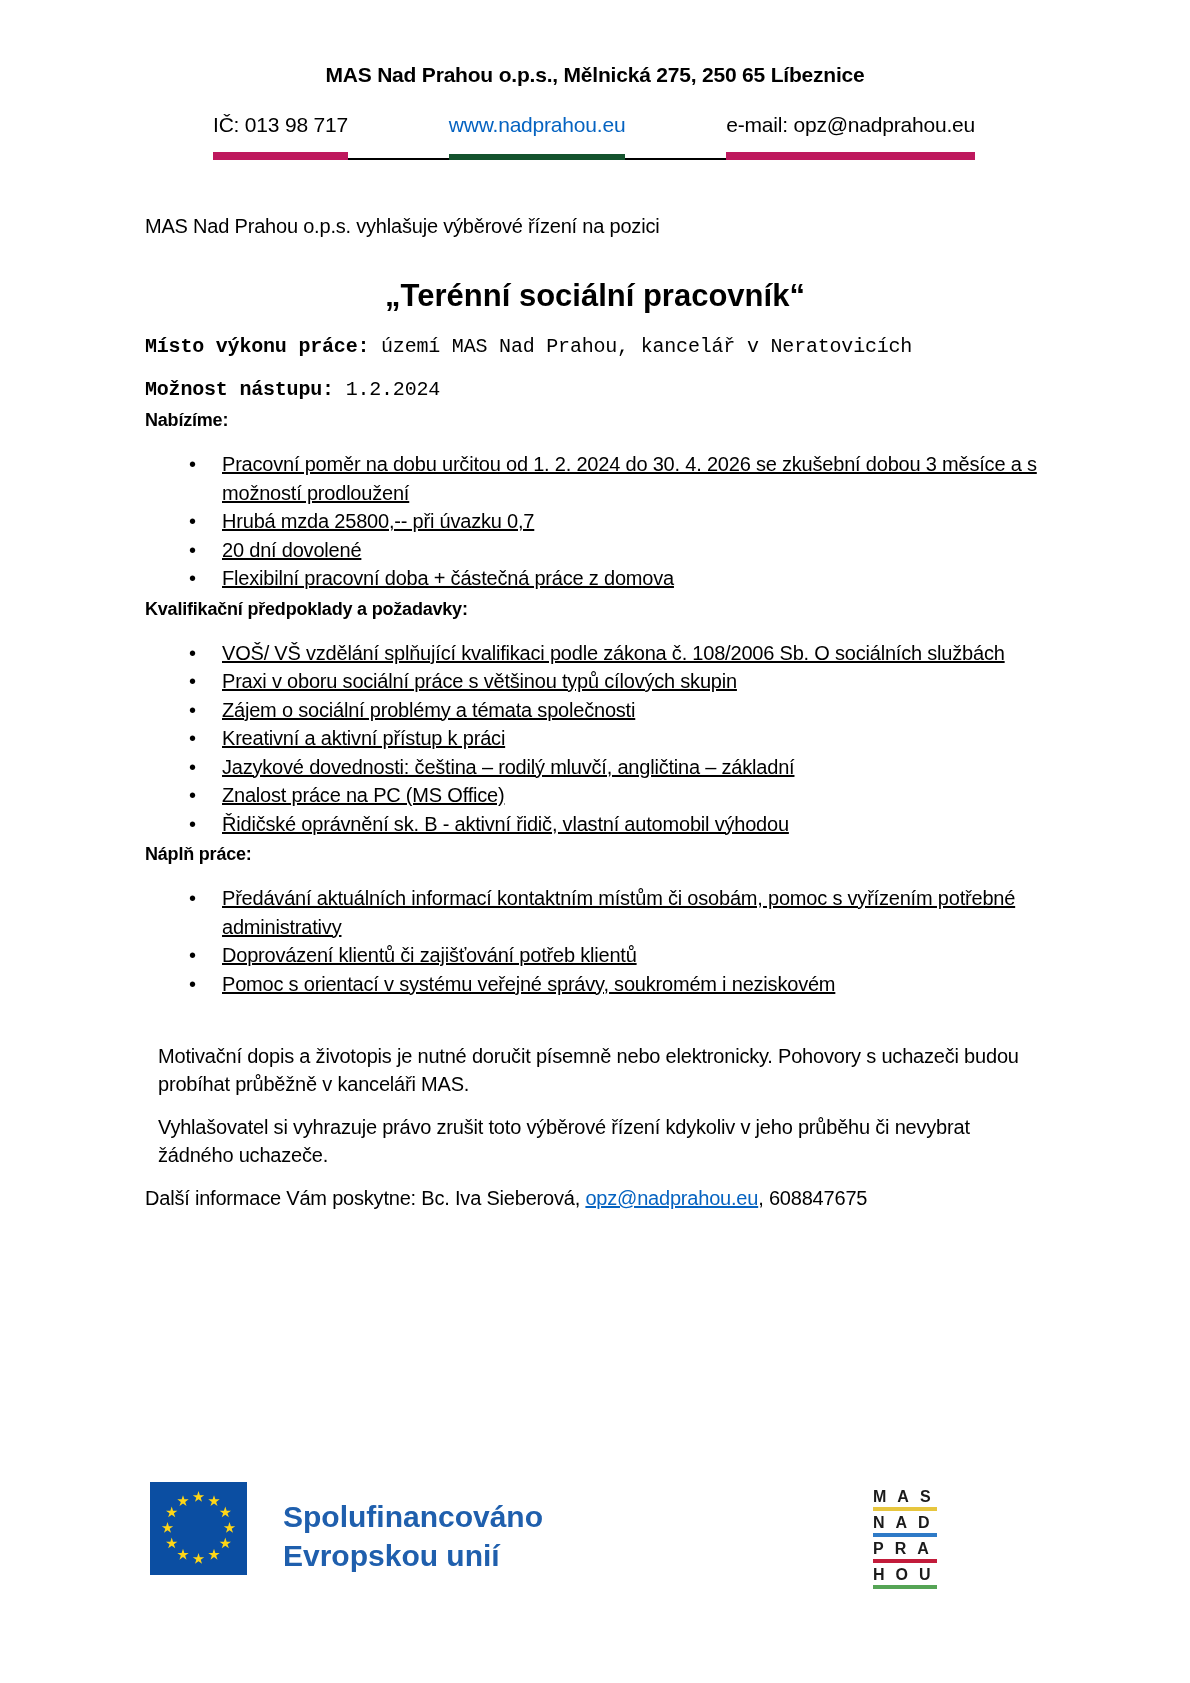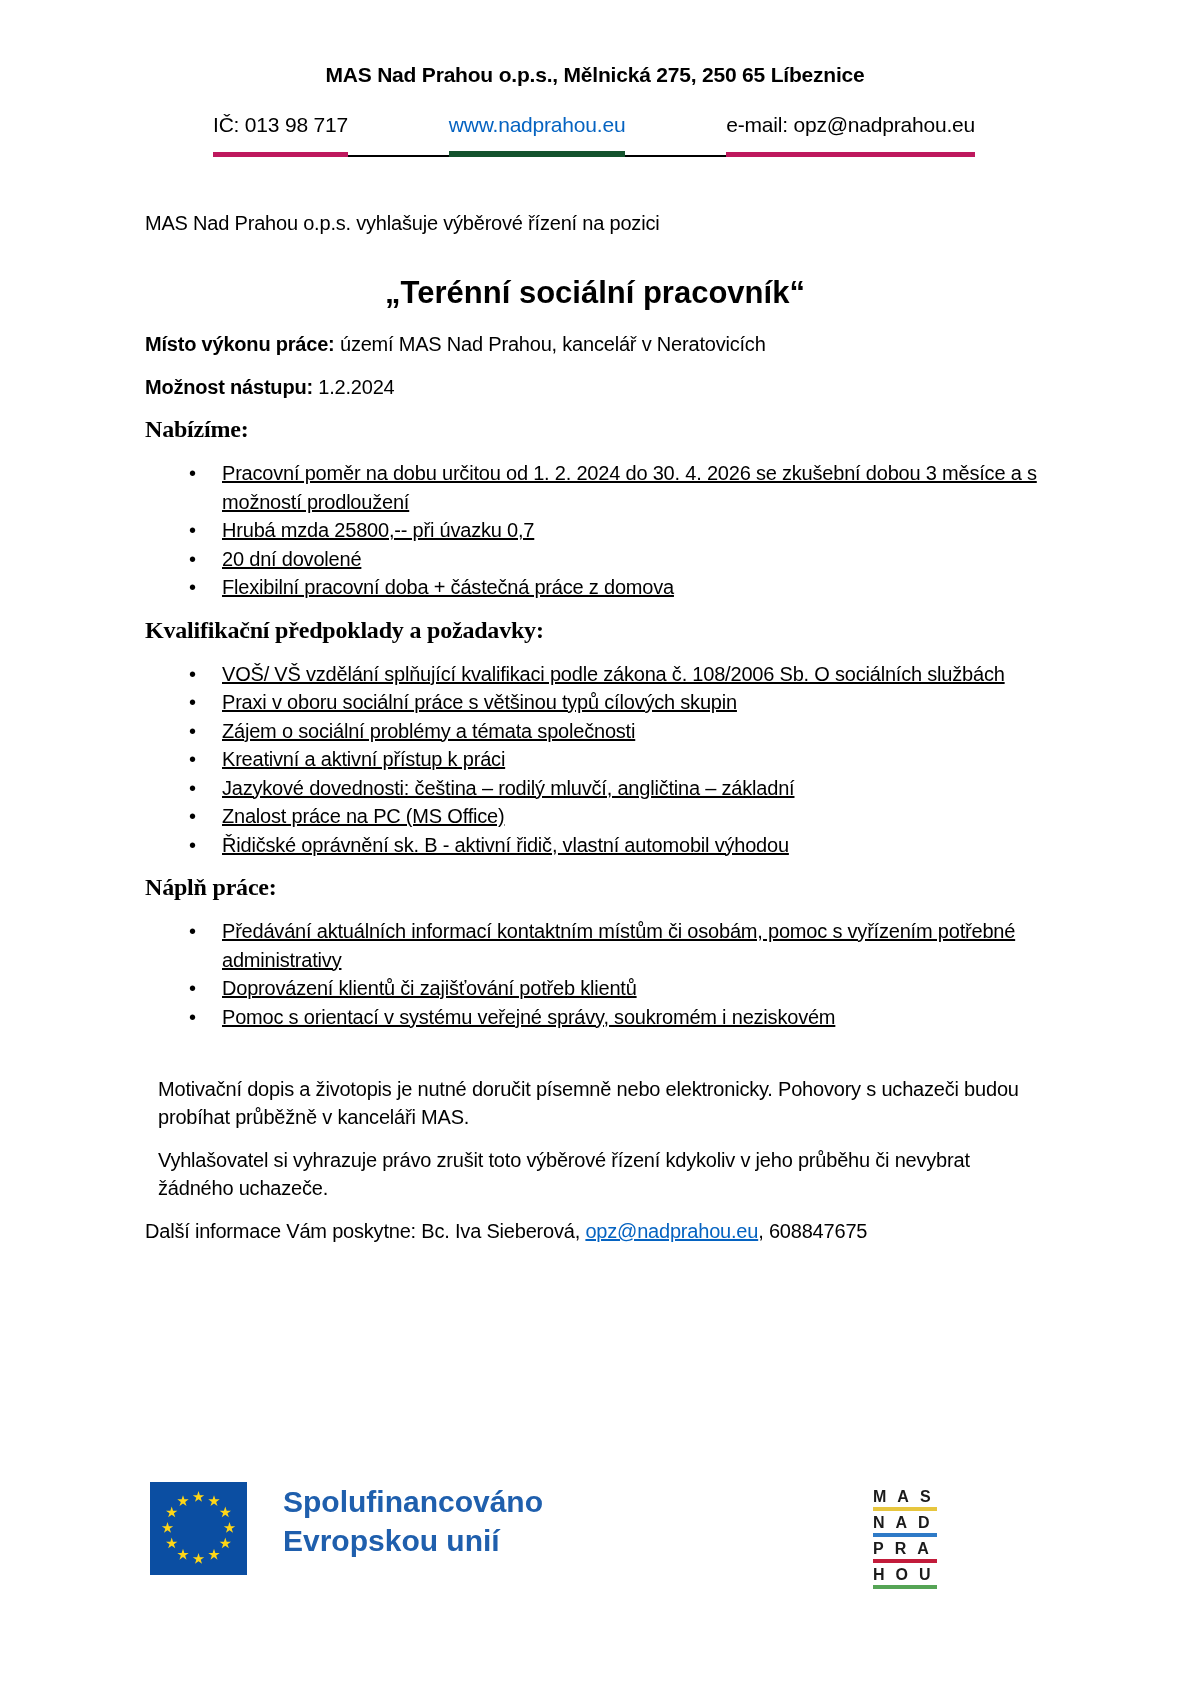--- a/index.html
+++ b/index.html
@@ -25,51 +25,50 @@
     font-weight: bold;
     font-size: 21px;
     line-height: 26px;
   }
   .hline2 {
     display: flex;
     margin: 24px 215px 0 213px;
     font-size: 21px;
     line-height: 26px;
   }
-  .hline2 .seg { white-space: nowrap; border-bottom: 5px solid #be185d; padding-bottom: 14px; }
+  .hline2 .seg { white-space: nowrap; border-bottom: 8px solid #be185d; padding-bottom: 14px; }
   .hline2 .gap { flex: 1; border-bottom: 2px solid #000; }
   .hline2 a.weblink {
     color: #0563c1;
     text-decoration: none;
     border-bottom: 6px solid #14532d;
     padding-bottom: 1px;
     white-space: nowrap;
   }
 
   
   .main { margin: 0 145px; }
   .intro { margin: 52px 0 0 0; line-height: 28px; }
   .job-title {
     margin: 34px 0 12px 0;
     text-align: center;
     font-weight: bold;
     font-size: 31px;
     line-height: 44px;
     letter-spacing: 0;
   }
-  p.detail { margin: 15px 0 0 0; line-height: 28px; }
+  p.detail { margin: 15px 0 0 0; line-height: 28px; font-family: Liberation Mono, monospace; }
   p.detail:first-of-type { margin-top: 44px; }
   .b { font-weight: bold; }
   h2.sec {
-    margin: 14px 0 0 0;
-    font-size: 24px;
+    margin: 2px 0 0 0;
+    font-size: 18px;
     font-weight: bold;
     line-height: 28px;
     letter-spacing: -0.2px;
-    font-family: Liberation Serif, serif;
   }
   ul.blt {
     list-style: none;
     margin: 16px 0 0 0;
     padding: 0;
     text-decoration: underline;
   }
   ul.blt li {
     position: relative;
     padding-left: 77px;
@@ -89,21 +88,21 @@
   
   .footer {
     position: absolute;
     left: 150px;
     right: 253px;
     top: 1482px;
     display: flex;
     justify-content: space-between;
     align-items: flex-start;
   }
-  .eu-group { display: flex; align-items: flex-start; }
+  .eu-group { display: flex; align-items: flex-end; }
   .eu-flag { display: block; }
   .eu-text {
     margin-left: 36px;
     color: #1f5fad;
     font-weight: bold;
     font-size: 30px;
     line-height: 39px;
     letter-spacing: 0;
   }
   .mas-logo { margin-top: 8px; width: 64px; }

